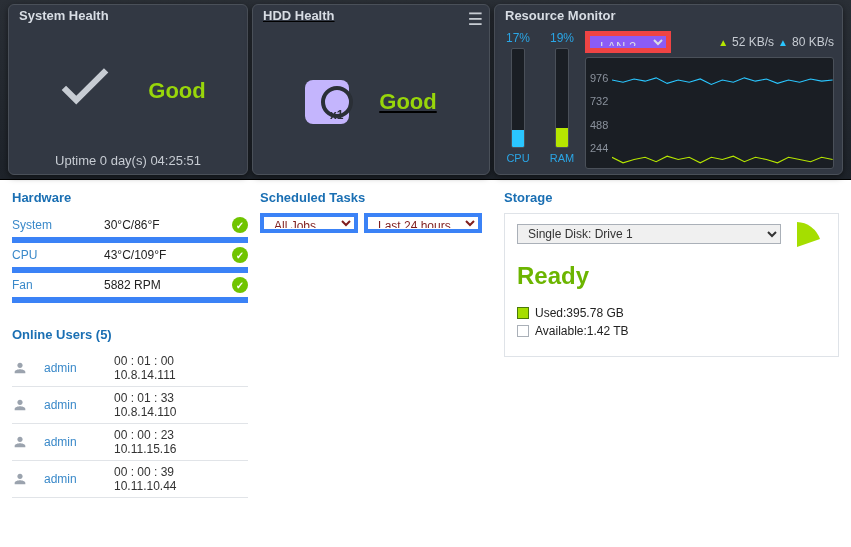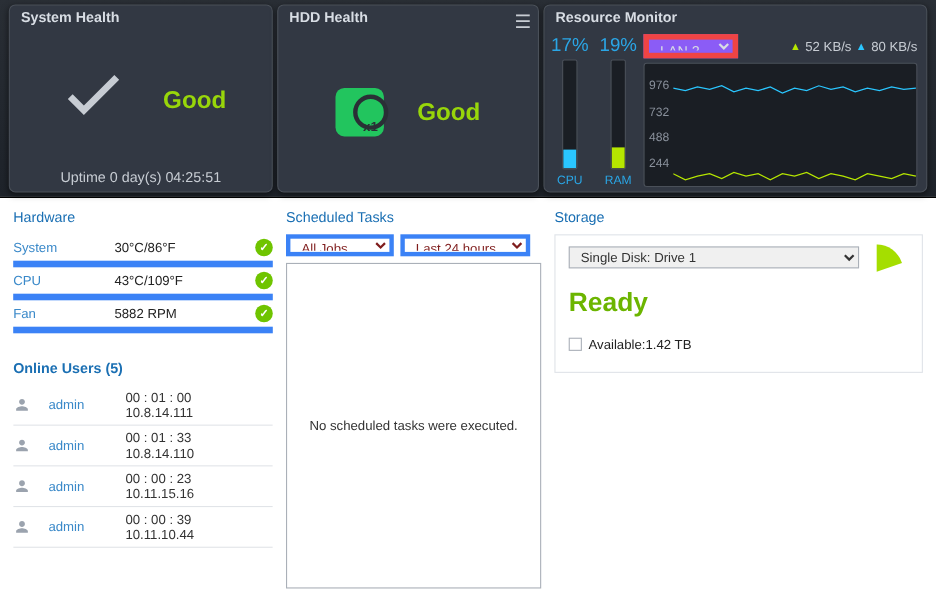--- a/index.html
+++ b/index.html
@@ -1,42 +1,42 @@
 <!DOCTYPE html>
 <html><head>
 <meta charset="utf-8">
 <style>
 * { box-sizing: border-box; margin: 0; padding: 0; }
 body { font-family: Arial, sans-serif; font-size: 12px; background: #fff; width: 851px; height: 547px; overflow: hidden; }
 
 .top-panel { background: linear-gradient(#2a2f36, #1e232a); height: 180px; display: flex; gap: 4px; padding: 4px 8px; border-bottom: 1px solid #000; }
 .top-card { background: #323843; border: 1px solid #4a5059; border-radius: 6px; flex: 1; display: flex; flex-direction: column; box-shadow: 0 2px 6px rgba(0,0,0,.5); }
 .top-card.sys { flex: 0 0 240px; }
-.top-card.hdd { flex: 0 0 238px; position: relative; }
+.top-card.hdd { flex: 0 0 238px; position: relative; text-decoration: underline; }
 .top-card.res { flex: 1; }
 .card-header { color: #d8dde4; font-weight: bold; font-size: 13px; padding: 3px 10px 6px; }
 
 .sys-body { flex: 1; display: flex; flex-direction: column; align-items: center; justify-content: center; gap: 18px; }
 .sys-row { display: flex; align-items: center; gap: 28px; }
 .check-icon svg { width: 70px; height: 70px; }
 .good-text { color: #98d60a; font-size: 22px; font-weight: bold; }
 .uptime { color: #c7ccd3; font-size: 13px; text-align: center; padding-bottom: 6px; }
 
 .hdd-body { flex: 1; display: flex; flex-direction: column; align-items: center; justify-content: center; gap: 12px; }
 .hdd-row { display: flex; align-items: center; gap: 30px; }
-.disk-icon { width: 44px; height: 44px; background: #22c55e; border-radius: 8px; display: flex; flex-direction: column; align-items: center; justify-content: center; color: #2a2f36; font-weight: bold; position: relative; padding-left: 19px; }
+.disk-icon { width: 44px; height: 44px; background: #c4b5fd; border-radius: 8px; display: flex; flex-direction: column; align-items: center; justify-content: center; color: #2a2f36; font-weight: bold; position: relative; padding-left: 19px; }
 .disk-icon::before { content: ''; width: 24px; height: 24px; border: 4px solid #2a2f36; border-radius: 50%; display: block; }
 .disk-icon span { position: absolute; bottom: 2px; font-size: 12px; }
 .hdd-msg { color: #c7ccd3; font-size: 13px; padding-bottom: 6px; }
 .list-icon { position: absolute; top: 4px; right: 6px; color: #c7ccd3; cursor: pointer; font-size: 17px; }
 
 .res-body { flex: 1; display: flex; gap: 8px; padding: 2px 8px 8px; }
 .meters { display: flex; gap: 14px; }
 .meter { display: flex; flex-direction: column; align-items: center; width: 30px; }
-.meter-pct { color: #2aa6e6; font-size: 17px; margin-bottom: 3px; }
+.meter-pct { color: #2aa6e6; font-size: 12px; margin-bottom: 3px; }
 .meter-bar { width: 14px; height: 100px; background: #1a1e24; border: 1px solid #4a5059; border-radius: 2px; position: relative; overflow: hidden; }
 .meter-fill { position: absolute; bottom: 0; left: 0; right: 0; }
 .meter-fill.cpu { background: #2ac6ff; height: 17%; }
 .meter-fill.ram { background: #b6e600; height: 19%; }
 .meter-label { color: #2aa6e6; font-size: 11px; margin-top: 4px; }
 
 .graph-area { flex: 1; display: flex; flex-direction: column; }
 .graph-top { display: flex; align-items: center; gap: 6px; margin-bottom: 4px; }
 .lan-select { background: #8b5cf6; color: #d8dde4; border: 5px solid #ef4444; height: 22px; padding: 2px 6px; font-size: 13px; width: 86px; }
 .net-stats { color: #c7ccd3; font-size: 12px; display: flex; gap: 4px; margin-left: auto; align-items: center; }
@@ -45,21 +45,21 @@
 .graph-box { flex: 1; background: #1a1e24; border: 1px solid #4a5059; border-radius: 3px; position: relative; display: flex; }
 .y-axis { display: flex; flex-direction: column; justify-content: space-between; padding: 14px 4px; color: #8a919c; font-size: 11px; }
 .graph-svg { flex: 1; }
 
 .lower-panel { display: flex; gap: 12px; padding: 10px 12px; height: 365px; }
 .col { display: flex; flex-direction: column; }
 .col.hw { flex: 0 0 236px; }
 .col.tasks { flex: 0 0 232px; }
 .col.storage { flex: 1; }
 
-.section-title { color: #1a6fb3; font-weight: normal; font-size: 13px; margin-bottom: 8px; }
+.section-title { color: #1a6fb3; font-weight: bold; font-size: 13px; margin-bottom: 8px; }
 
 .hw-row { display: flex; align-items: center; padding: 4px 0; border-bottom: 6px solid #3b82f6; }
 .hw-label { color: #3a89c9; width: 92px; }
 .hw-value { color: #222; flex: 1; }
 .hw-status { width: 16px; height: 16px; background: #6fc400; border-radius: 50%; display: flex; align-items: center; justify-content: center; color: #fff; font-size: 10px; font-weight: bold; }
 
 .online-title { color: #1a6fb3; font-weight: bold; font-size: 13px; margin: 24px 0 8px; }
 .users-scroll { overflow-y: auto; flex: 1; max-height: 170px; }
 .user-row { display: flex; align-items: center; padding: 4px 0; border-bottom: 1px solid #e1e4e8; gap: 16px; }
 .user-icon { width: 16px; height: 16px; color: #9ba3ae; flex-shrink: 0; }
@@ -215,32 +215,33 @@
         </div>
       </div>
   </div>
 
   <div class="col tasks">
     <div class="section-title">Scheduled Tasks</div>
     <div class="task-filters">
       <select class="task-select jobs"><option>All Jobs</option></select>
       <select class="task-select range"><option>Last 24 hours</option></select>
     </div>
-    <div class="task-box">
-      <span>No scheduled tasks were executed.</span>
-    </div>
   </div>
 
   <div class="col storage">
     <div class="section-title">Storage</div>
     <div class="storage-block">
       <select class="storage-select"><option>Single Disk: Drive  1</option></select>
       <div class="ready-text">Ready</div>
       <svg class="pie-slice" width="50" height="50">
         <path d="M25 25 L25 0 A25 25 0 0 1 48 17 Z" fill="#a5de00"></path>
       </svg>
       <div class="legend-row">
+        <span class="legend-sq used"></span>
+        <span>Used:395.78 GB</span>
+      </div>
+      <div class="legend-row">
         <span class="legend-sq avail"></span>
         <span>Available:1.42 TB</span>
       </div>
     </div>
   </div>
 </div>
 
 </body></html>

